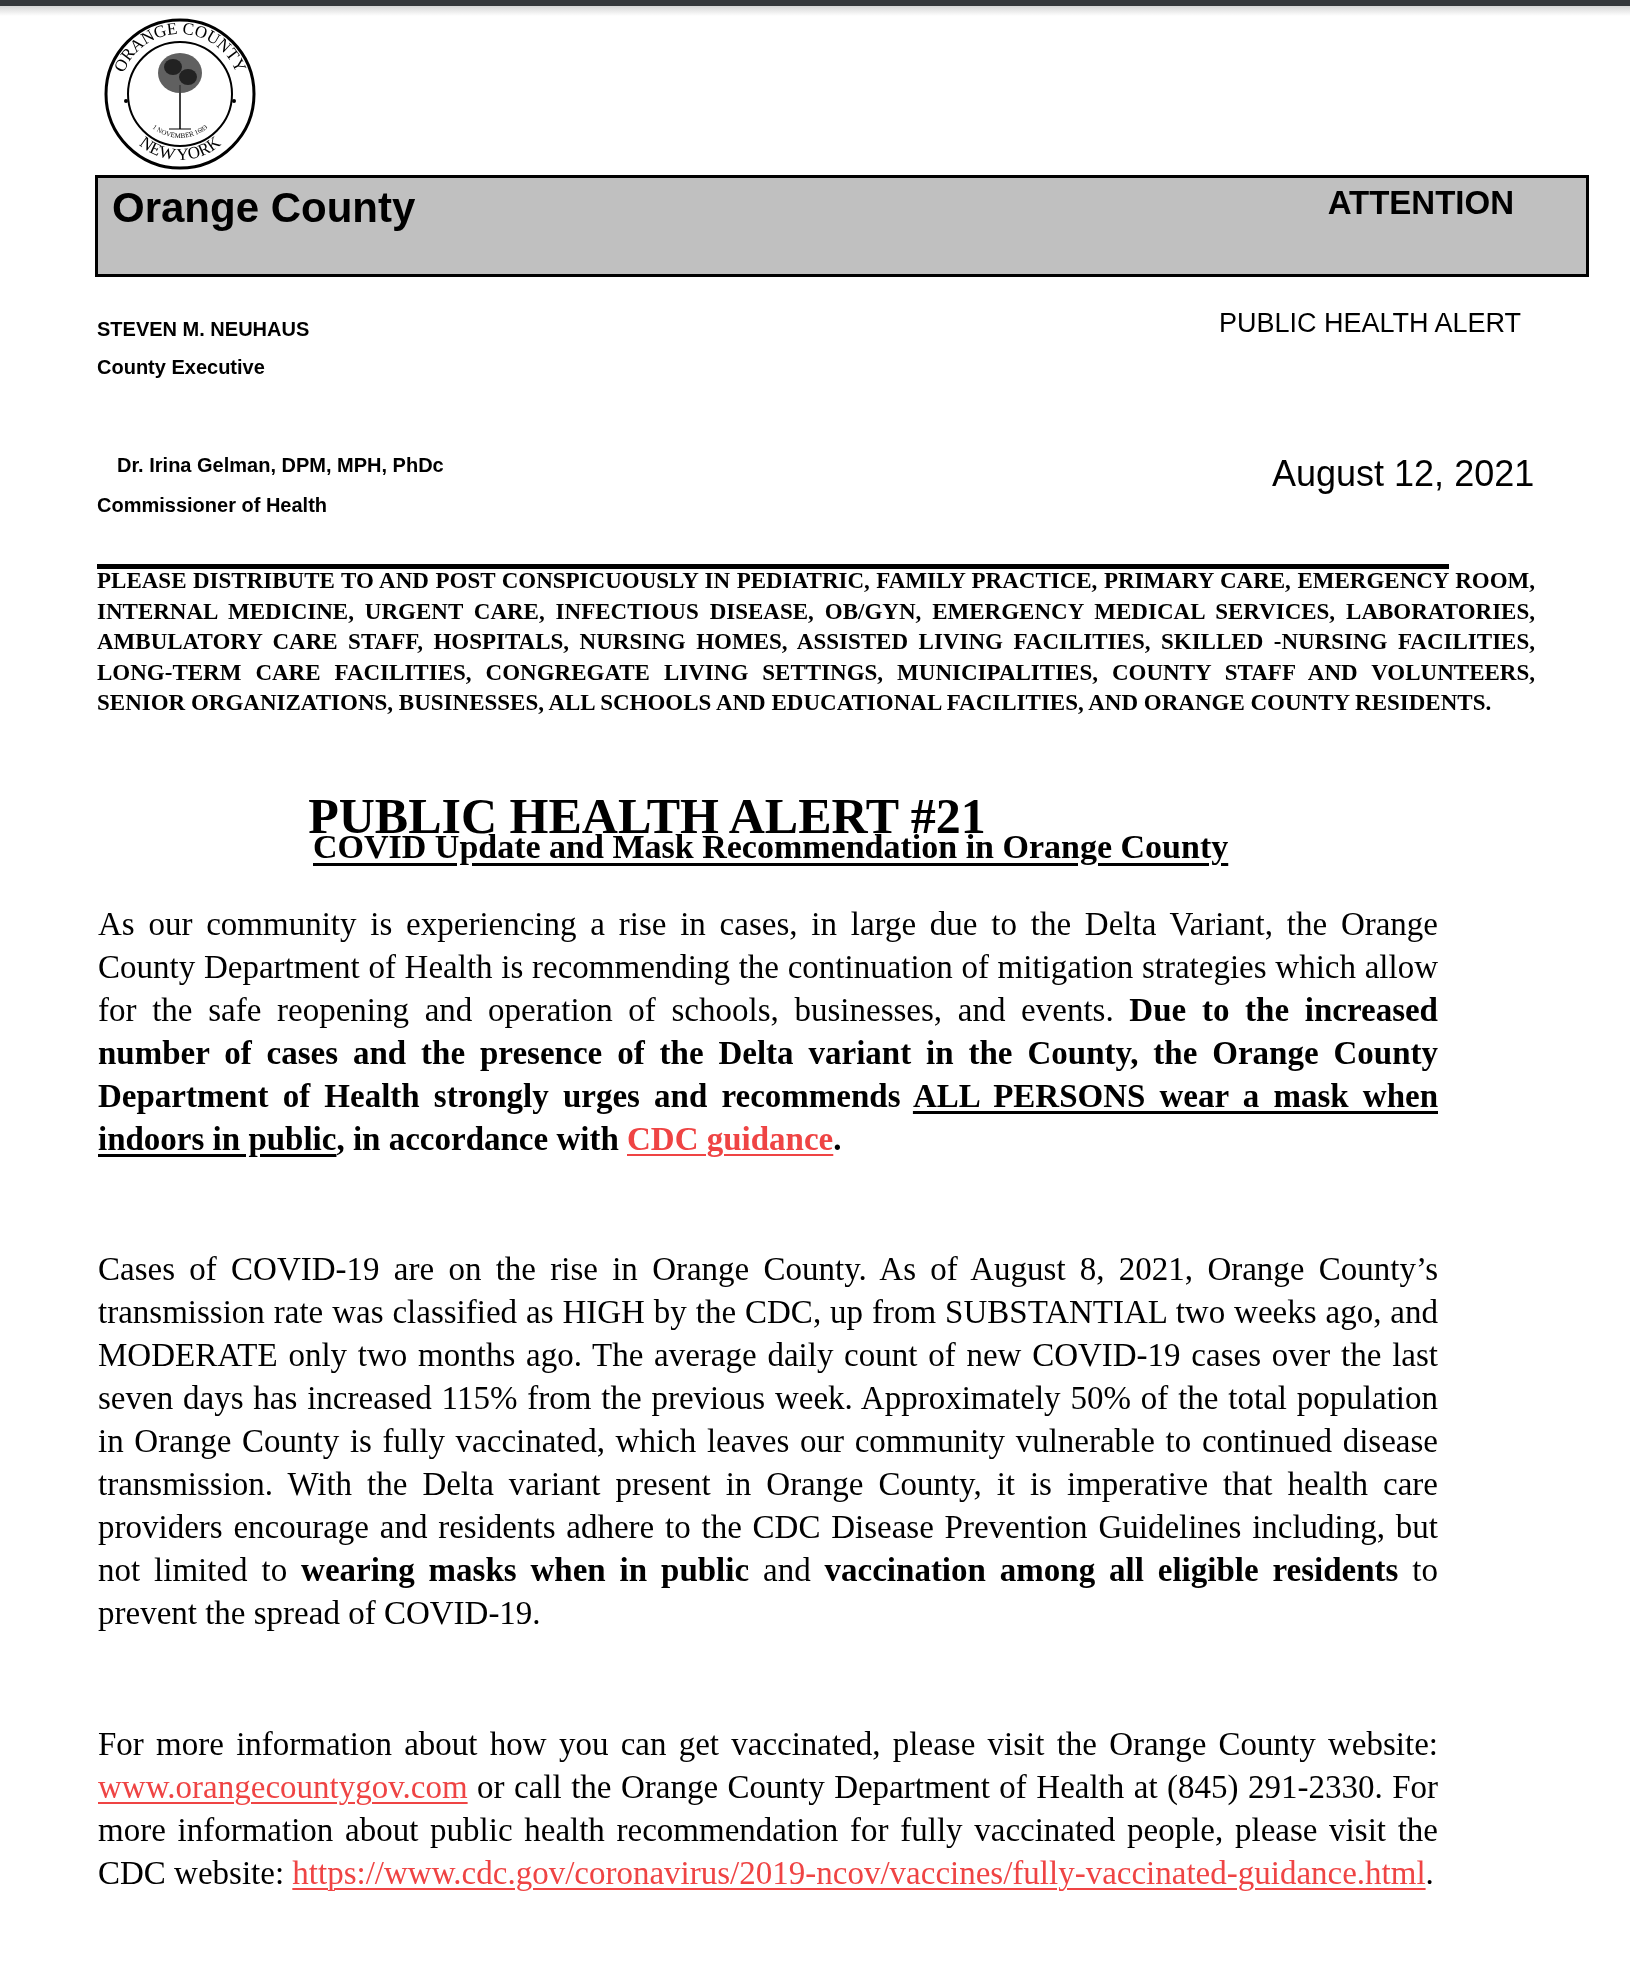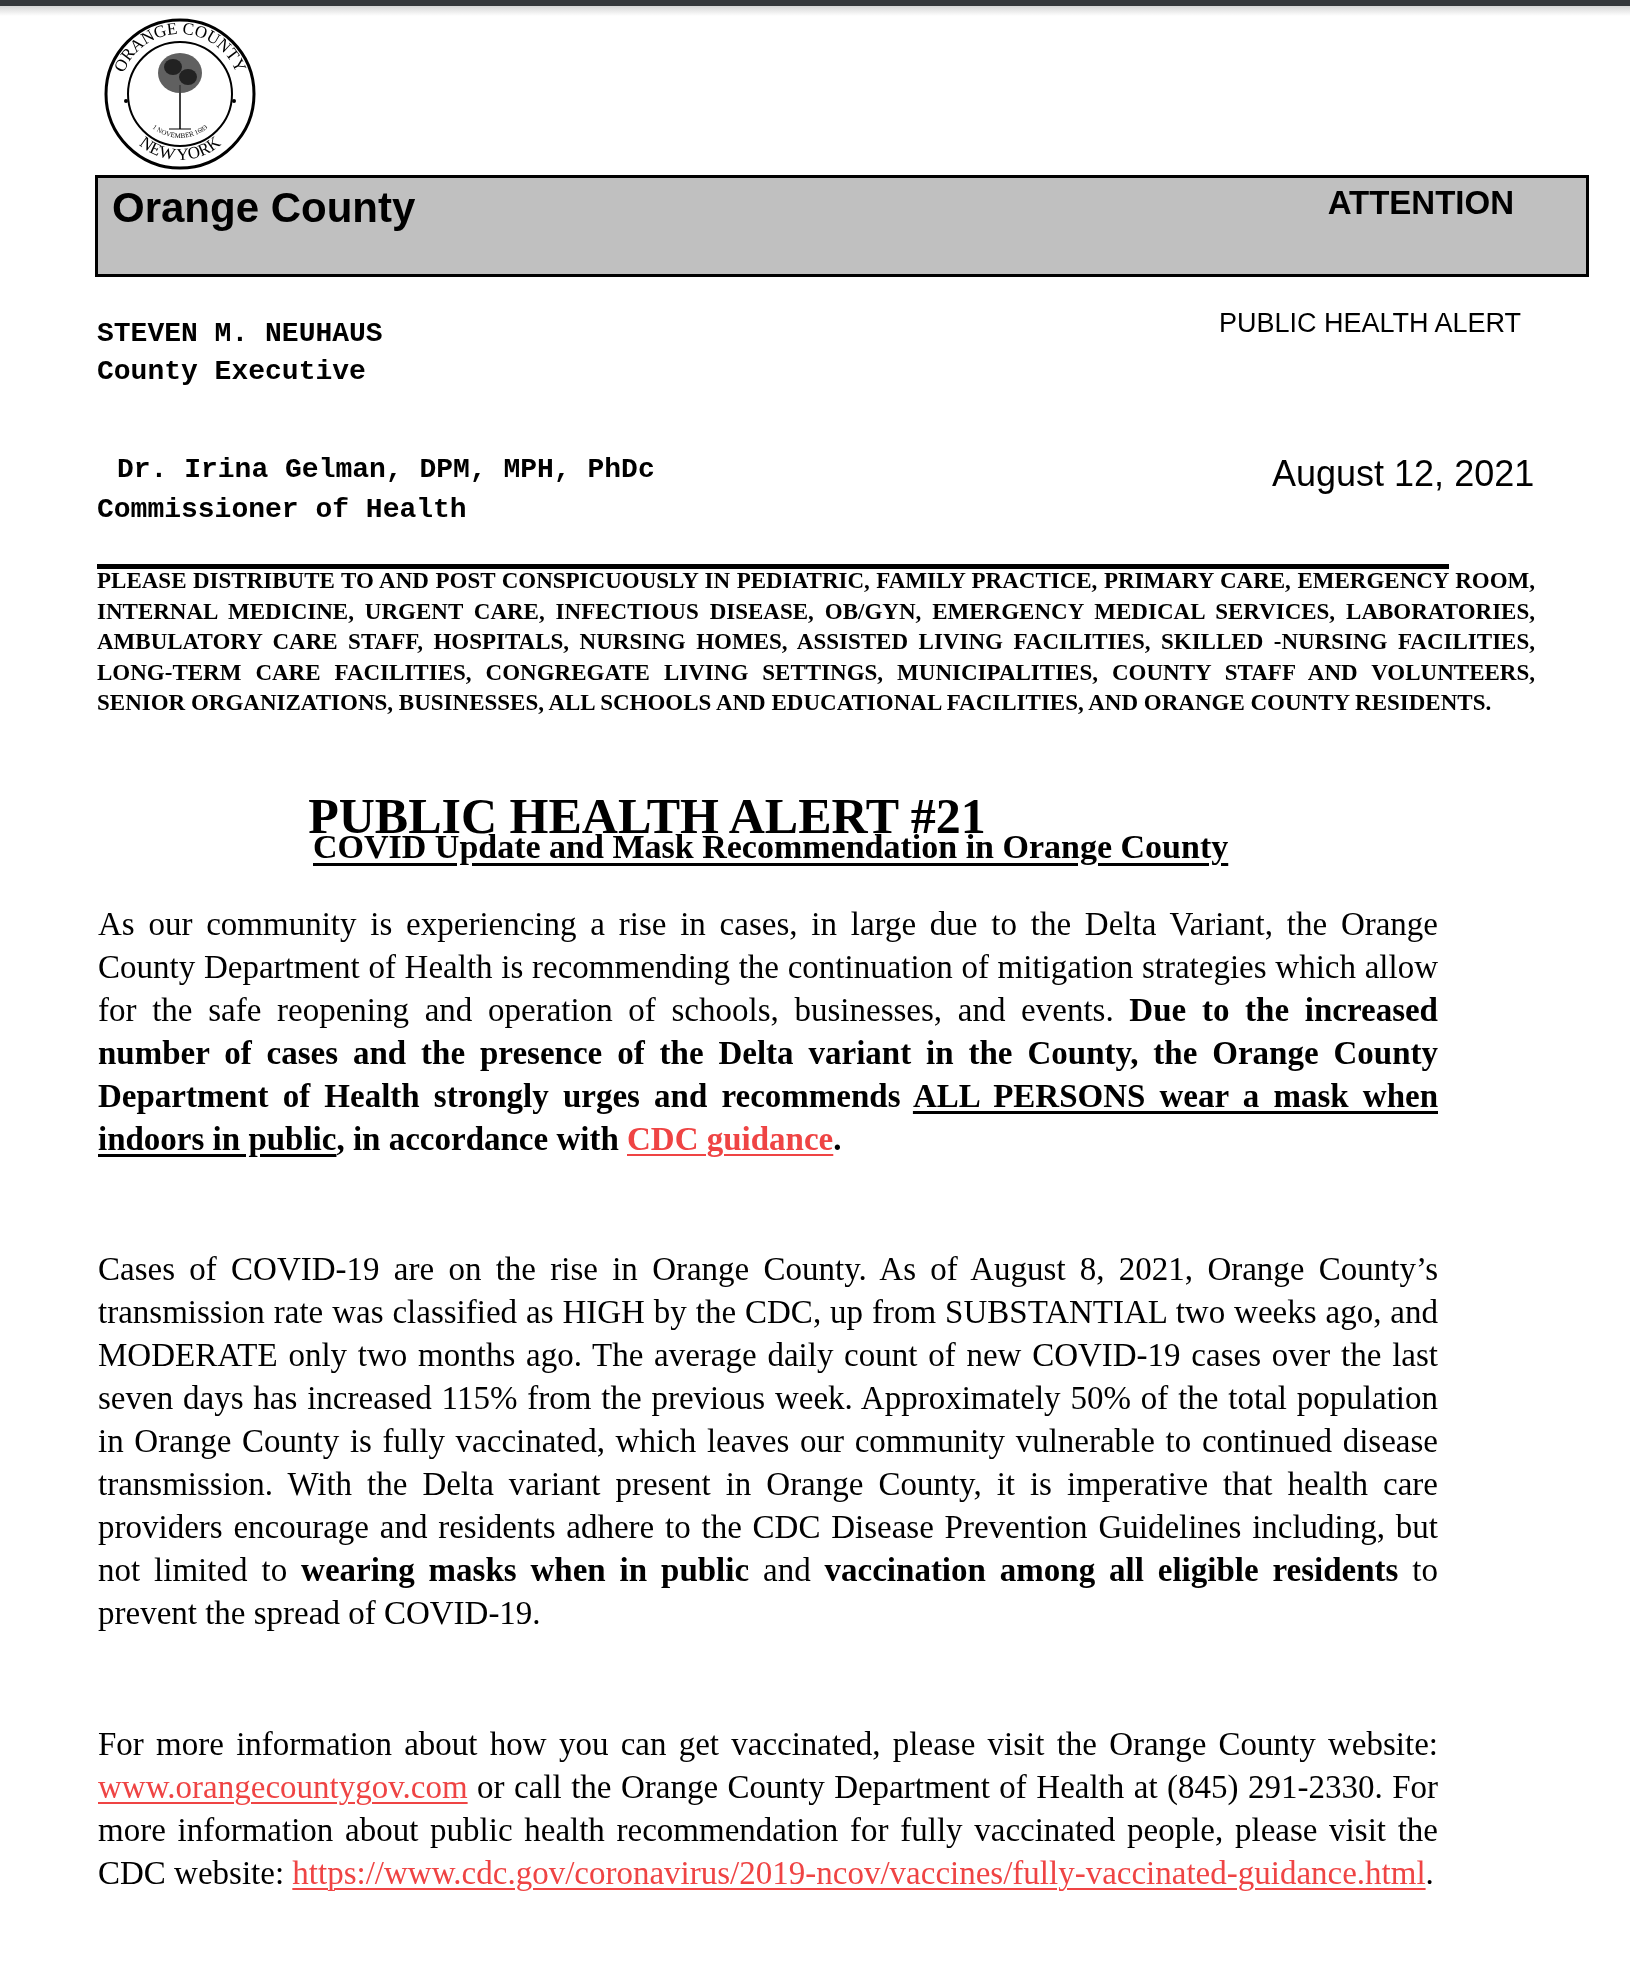--- a/index.html
+++ b/index.html
@@ -7,21 +7,21 @@
   .topbar { position:absolute; left:0; top:0; width:1630px; height:6px; background:#35383c; }
   .topshadow { position:absolute; left:0; top:6px; width:1630px; height:10px; background:linear-gradient(#d6d6d6, #ffffff); }
   .seal { position:absolute; left:103px; top:17px; width:154px; height:154px; }
   .headbox { position:absolute; left:95px; top:175px; width:1488px; height:96px; background:#c0c0c0; border:3px solid #000; }
   .sans { font-family:"Liberation Sans", sans-serif; }
   .serif { font-family:"Liberation Serif", serif; }
   .abs { position:absolute; white-space:nowrap; }
   .hb-left { left:14px; top:6px; font-size:42px; font-weight:bold; }
   .hb-right { right:72px; top:6px; font-size:33px; font-weight:bold;text-align:center; }
   .pha { top:308px; right:109px; font-size:27px; font-weight:normal; }
-  .name { left:97px; font-size:28px; font-weight:bold;font-family:Liberation Mono, monospace; }
+  .name { left:97px; font-size:20px; font-weight:bold; }
   .date { left:1272px; top:453px; font-size:36px;text-align:right; }
   .rule { position:absolute; left:97px; top:564px; width:1352px; height:5px; background:#000; }
   .distrib { position:absolute; left:97px; top:566px; width:1438px; font-size:23px; font-weight:bold; line-height:30.5px; text-align:justify; text-align-last:left; }
   .title { position:absolute; left:0; width:1294px; text-align:center; top:787px; font-size:50px; font-weight:bold; }
   .subtitle { position:absolute; left:313px; top:828px; font-size:34px; font-weight:bold; text-decoration:underline; text-decoration-thickness:3px; text-underline-offset:5px; }
   .para { position:absolute; left:98px; width:1340px; font-size:33px; line-height:43px; text-align:justify; text-align-last:left; }
   .b { font-weight:bold; }
   .u { text-decoration:underline; text-decoration-thickness:3px; text-underline-offset:4px; }
   a.link { color:#ef4444; text-decoration:underline; text-decoration-thickness:2px; text-underline-offset:4px; }
 </style>

